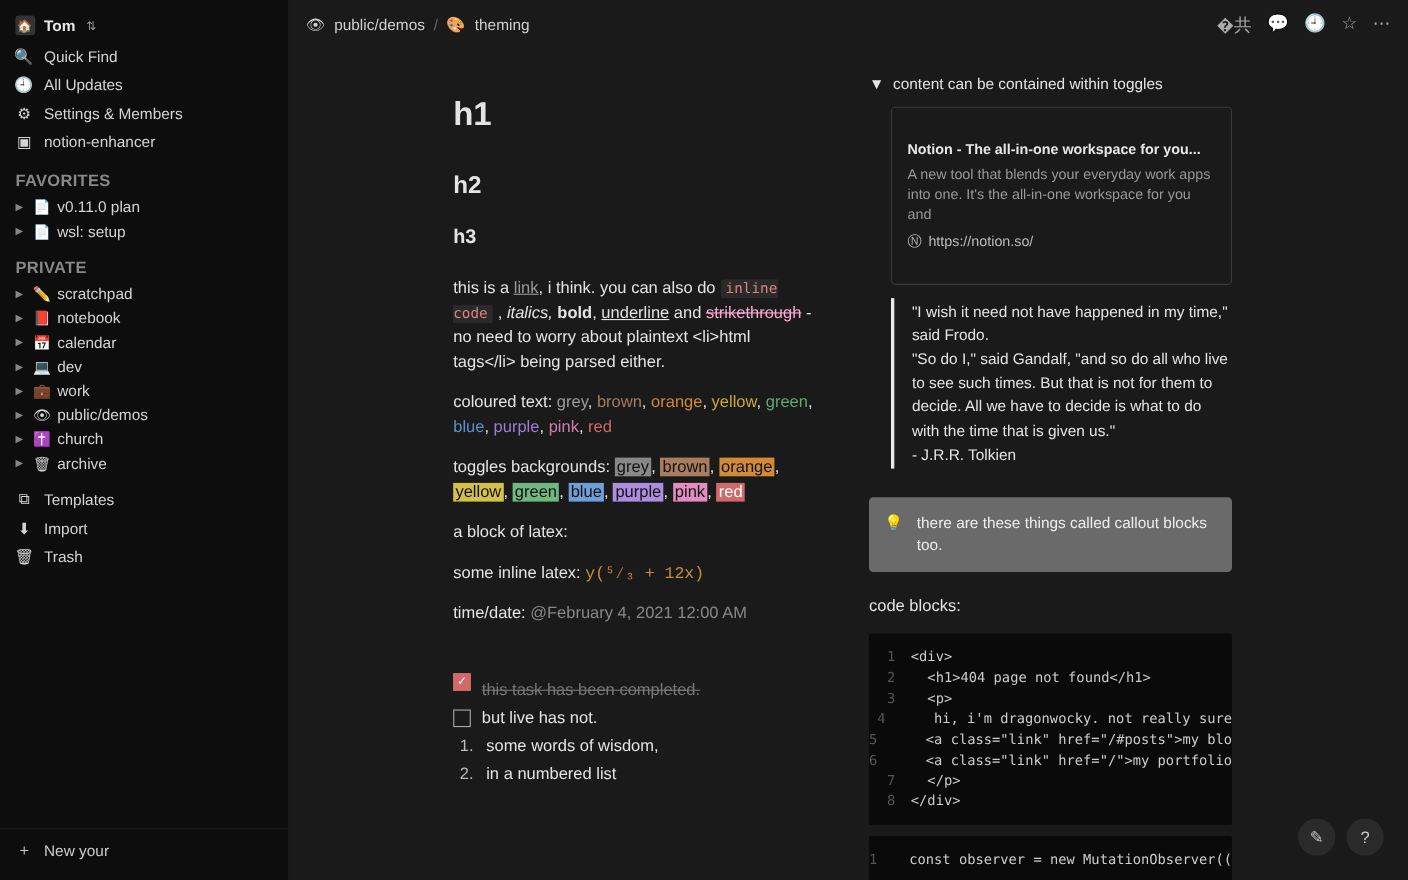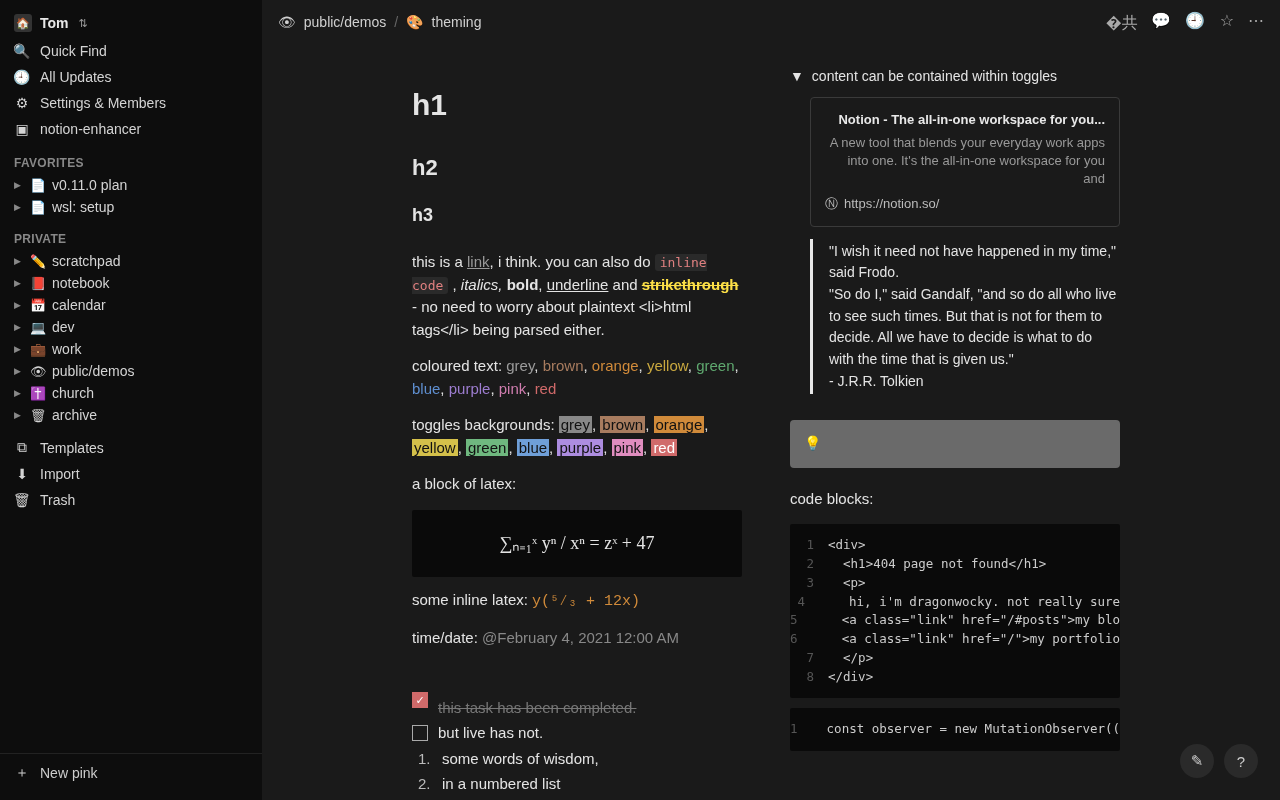--- a/index.html
+++ b/index.html
@@ -40,21 +40,21 @@
       display: flex;
       align-items: center;
       padding: 5px 14px;
       gap: 10px;
       cursor: pointer;
       color: #d4d4d4;
     }
     .side-icon { width: 16px; display: inline-flex; justify-content: center; font-size: 14px; }
     .section-label {
       padding: 14px 14px 4px;
-      font-size: 12px;
+      font-size: 15px;
       font-weight: 600;
       color: #888;
       letter-spacing: 0.3px;
     }
     .tree-item {
       display: flex;
       align-items: center;
       padding: 3px 14px;
       gap: 6px;
       cursor: pointer;
@@ -117,21 +117,21 @@
       font-family: ui-monospace, "SF Mono", Menlo, monospace;
       background: #2a2a2a;
       padding: 1px 5px;
       border-radius: 3px;
       font-size: 13px;
       color: #e08080;
     }
     em { font-style: italic; }
     b { font-weight: 700; }
     u { text-decoration: underline; }
-    s { text-decoration: line-through; color: #fde047; font-weight: bold; }
+    s { text-decoration: line-through; color: #f9a8d4; }
     .ct-grey{color:#9b9b9b}.ct-brown{color:#a87c5f}.ct-orange{color:#d08a3a}
     .ct-yellow{color:#c9a83f}.ct-green{color:#5fa86f}.ct-blue{color:#5f8fd0}
     .ct-purple{color:#9d7dd0}.ct-pink{color:#d07daf}.ct-red{color:#d06a6a}
     .cb-grey{background:#888;color:#111;padding:0 2px}
     .cb-brown{background:#a87c5f;color:#111;padding:0 2px}
     .cb-orange{background:#d08a3a;color:#111;padding:0 2px}
     .cb-yellow{background:#d4c04a;color:#111;padding:0 2px}
     .cb-green{background:#6fb87f;color:#111;padding:0 2px}
     .cb-blue{background:#6f9fd8;color:#111;padding:0 2px}
     .cb-purple{background:#ad8de0;color:#111;padding:0 2px}
@@ -151,24 +151,23 @@
     .checkbox-row { display: flex; align-items: center; gap: 10px; margin: 3px 0;}
     .cb { width: 16px; height: 16px; border: 1.5px solid #aaa; display:inline-flex;align-items:center;justify-content:center; font-size: 11px;}
     .cb.checked { background: #d06a6a; border-color:#d06a6a; color:#fff;}
     .cb-label.done { text-decoration: line-through; color: #777; margin-top: 16px; }
     .ol-row { display: flex; gap: 10px; margin: 3px 0; padding-left: 6px; }
     .ol-num { color: #bbb; width: 14px; }
     .toggle-row { display:flex; gap:8px; align-items:center; font-size:14px; margin-bottom:10px;}
     .bookmark {
       border: 1px solid #3a3a3a;
       border-radius: 4px;
-      padding: 12px 14px;
+      padding: 28px 14px;
       margin: 4px 0 12px 20px;
       font-size: 13px;
-      text-align: right;
     }
     .bookmark-title { font-weight: 600; color: #e8e8e8; margin-bottom: 4px;}
     .bookmark-desc { color: #999; line-height:1.4; margin-bottom:6px;}
     .bookmark-url { color: #bbb; display:flex; gap:6px; align-items:center;}
     .quote {
       border-left: 3px solid #e8e8e8;
       padding: 2px 0 2px 16px;
       margin: 0 0 0 20px;
       font-size: 14px;
       line-height: 1.55;
@@ -307,21 +306,21 @@
       <span>Import</span>
     </div>
     <div class="side-item">
       <span class="side-icon">🗑</span>
       <span>Trash</span>
     </div>
   </div>
 
   <div class="new-page">
     <span class="side-icon">＋</span>
-    <span>New pink</span>
+    <span>New your</span>
   </div>
 </div>
 
 <div class="main">
   <div class="topbar">
     <div class="breadcrumb">
       <span>👁</span>
       <span>public/demos</span>
       <span class="breadcrumb-sep">/</span>
       <span>🎨</span>
@@ -351,21 +350,20 @@
       <p class="para">
         <span>coloured text:</span>
         <span id="ct-row"> <span class="ct-grey">grey</span>, <span class="ct-brown">brown</span>, <span class="ct-orange">orange</span>, <span class="ct-yellow">yellow</span>, <span class="ct-green">green</span>, <span class="ct-blue">blue</span>, <span class="ct-purple">purple</span>, <span class="ct-pink">pink</span>, <span class="ct-red">red</span></span>
       </p>
       <p class="para">
         <span>toggles backgrounds:</span>
         <span id="cb-row"> <span class="cb-grey">grey</span>, <span class="cb-brown">brown</span>, <span class="cb-orange">orange</span>, <span class="cb-yellow">yellow</span>, <span class="cb-green">green</span>, <span class="cb-blue">blue</span>, <span class="cb-purple">purple</span>, <span class="cb-pink">pink</span>, <span class="cb-red">red</span></span>
       </p>
 
       <p class="para" style="margin-top:6px">a block of latex:</p>
-      <div class="latex-block">∑ₙ₌₁ˣ  yⁿ / xⁿ  =  zˣ + 47</div>
       <p class="para">
         <span>some inline latex: </span><span class="latex-inline">y(⁵⁄₃ + 12x)</span>
       </p>
       <p class="para">
         <span>time/date: </span><span class="timedate">@February 4, 2021 12:00 AM</span>
       </p>
 
       <div style="height:14px"></div>
       <div class="checkbox-row">
         <span class="cb checked">✓</span>
@@ -403,20 +401,21 @@
       </div>
 
       <div class="quote">
         <div>"I wish it need not have happened in my time," said Frodo.</div>
         <div>"So do I," said Gandalf, "and so do all who live to see such times. But that is not for them to decide. All we have to decide is what to do with the time that is given us."</div>
         <div>- J.R.R. Tolkien</div>
       </div>
 
       <div class="callout">
         <span>💡</span>
+        <span>there are these things called callout blocks too.</span>
       </div>
 
       <p class="para">code blocks:</p>
       <div class="code-block" id="code1">
           <div class="code-line">
             <span class="ln">1</span>
             <span class="lc">&lt;div&gt;</span>
           </div>
           <div class="code-line">
             <span class="ln">2</span>

